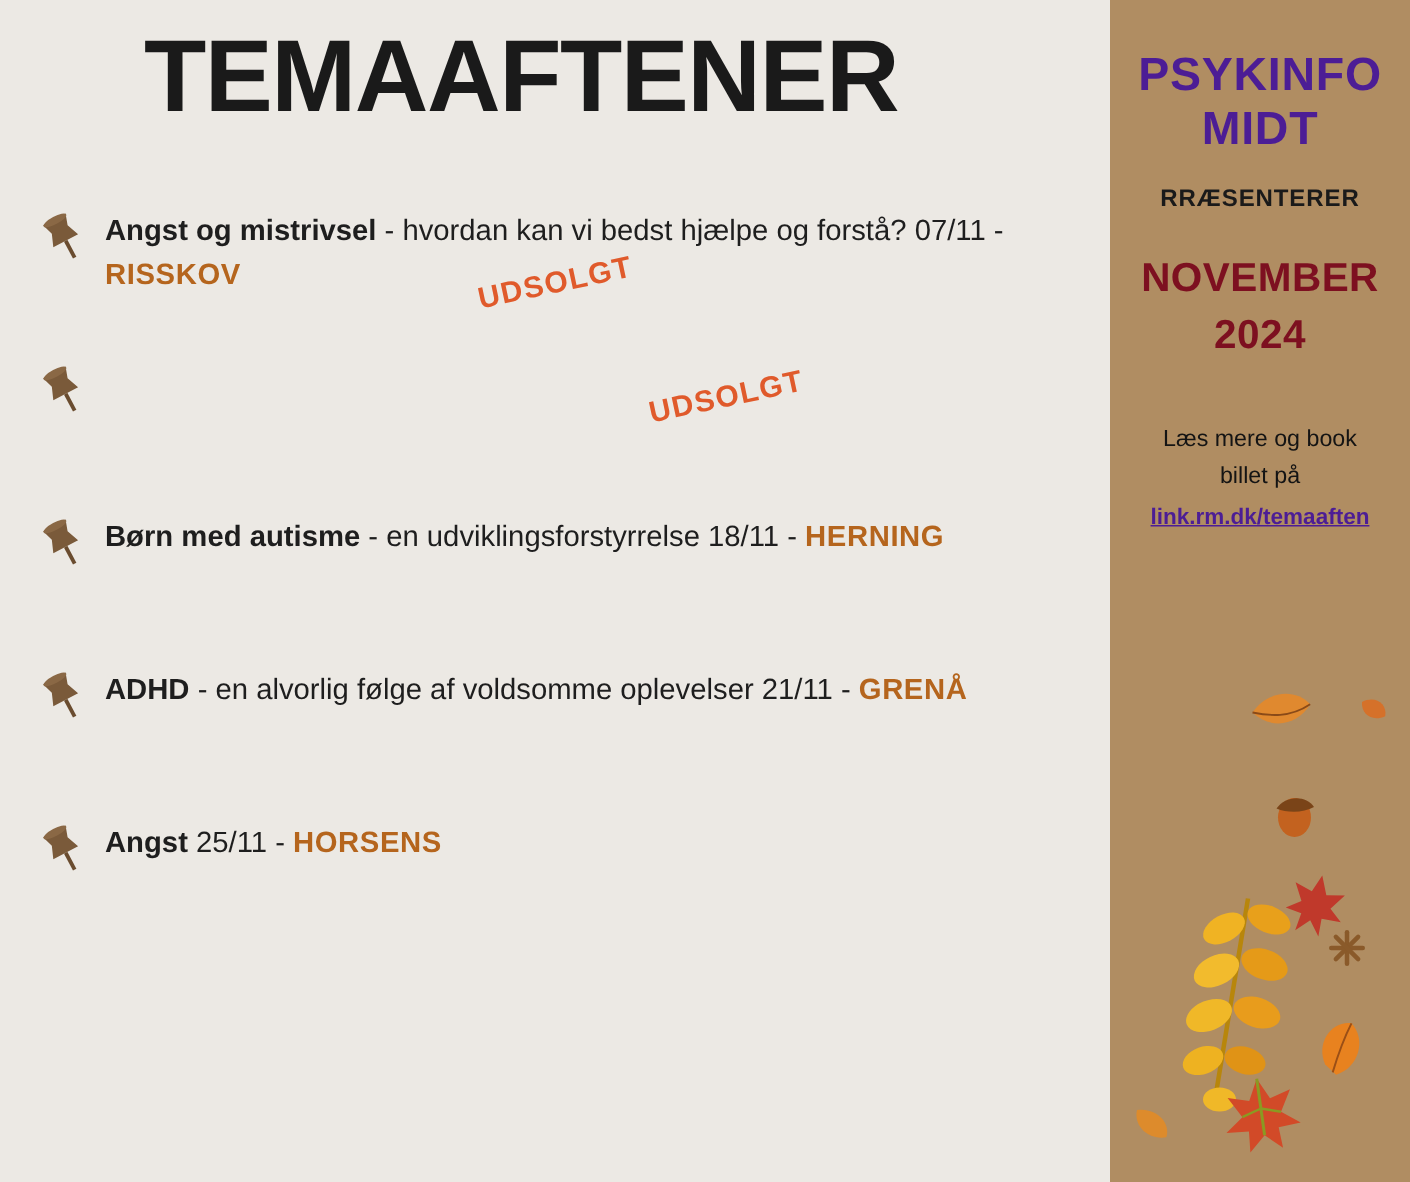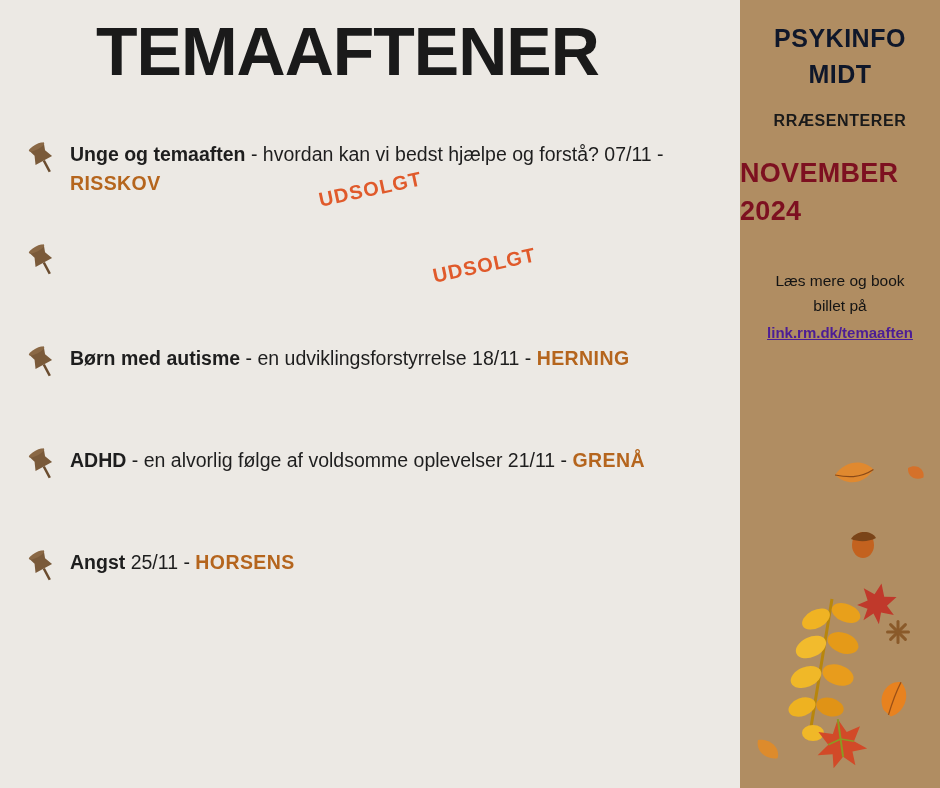--- a/index.html
+++ b/index.html
@@ -89,40 +89,40 @@
 
   
   .right {
     position: relative;
     width: 200px;
     height: 788px;
     background: #b08d62;
     overflow: hidden;
   }
   .brand {
-    margin-top: 20px;
+    margin-top: 32px;
     text-align: center;
-    font-size: 25px;
-    font-weight: bold;
-    color: #0f172a;
+    font-size: 31px;
+    font-weight: bold;
+    color: #4c1d95;
     line-height: 36px;
     letter-spacing: 0.5px;
     font-family: "Liberation Sans", sans-serif;
   }
   .presents {
     margin-top: 20px;
     text-align: center;
     font-size: 16px;
     font-weight: bold;
     color: #1a1a1a;
     letter-spacing: 0.6px;
   }
   .month {
     margin-top: 24px;
-    text-align: left;
+    text-align: center;
     font-size: 27px;
     font-weight: bold;
     color: #7d1020;
     line-height: 38px;
     letter-spacing: 0.3px;
   }
   .booking {
     margin-top: 38px;
     text-align: center;
     font-size: 15.5px;
@@ -160,21 +160,21 @@
 
       <div class="event e0">
         <svg class="pin" viewBox="0 0 40 40">
           <g transform="rotate(-28 20 20)">
             <path d="M10 3 L30 3 L27 12 L31 22 L9 22 L13 12 Z" fill="#7a5a3a"></path>
             <rect x="18.5" y="22" width="3" height="15" fill="#6a4c2f"></rect>
             <ellipse cx="20" cy="4" rx="10" ry="3" fill="#8a6845"></ellipse>
           </g>
         </svg>
         <div class="event-text">
-          <span class="lead">Unge og temaaften</span><span> - hvordan kan vi bedst hjælpe og forstå? 07/11 - </span><span class="city">RISSKOV</span>
+          <span class="lead">Angst og mistrivsel</span><span> - hvordan kan vi bedst hjælpe og forstå? 07/11 - </span><span class="city">RISSKOV</span>
         </div>
         <div class="sold-out">UDSOLGT</div>
       </div>
 
       <div class="event e1">
         <svg class="pin" viewBox="0 0 40 40">
           <g transform="rotate(-28 20 20)">
             <path d="M10 3 L30 3 L27 12 L31 22 L9 22 L13 12 Z" fill="#7a5a3a"></path>
             <rect x="18.5" y="22" width="3" height="15" fill="#6a4c2f"></rect>
             <ellipse cx="20" cy="4" rx="10" ry="3" fill="#8a6845"></ellipse>

